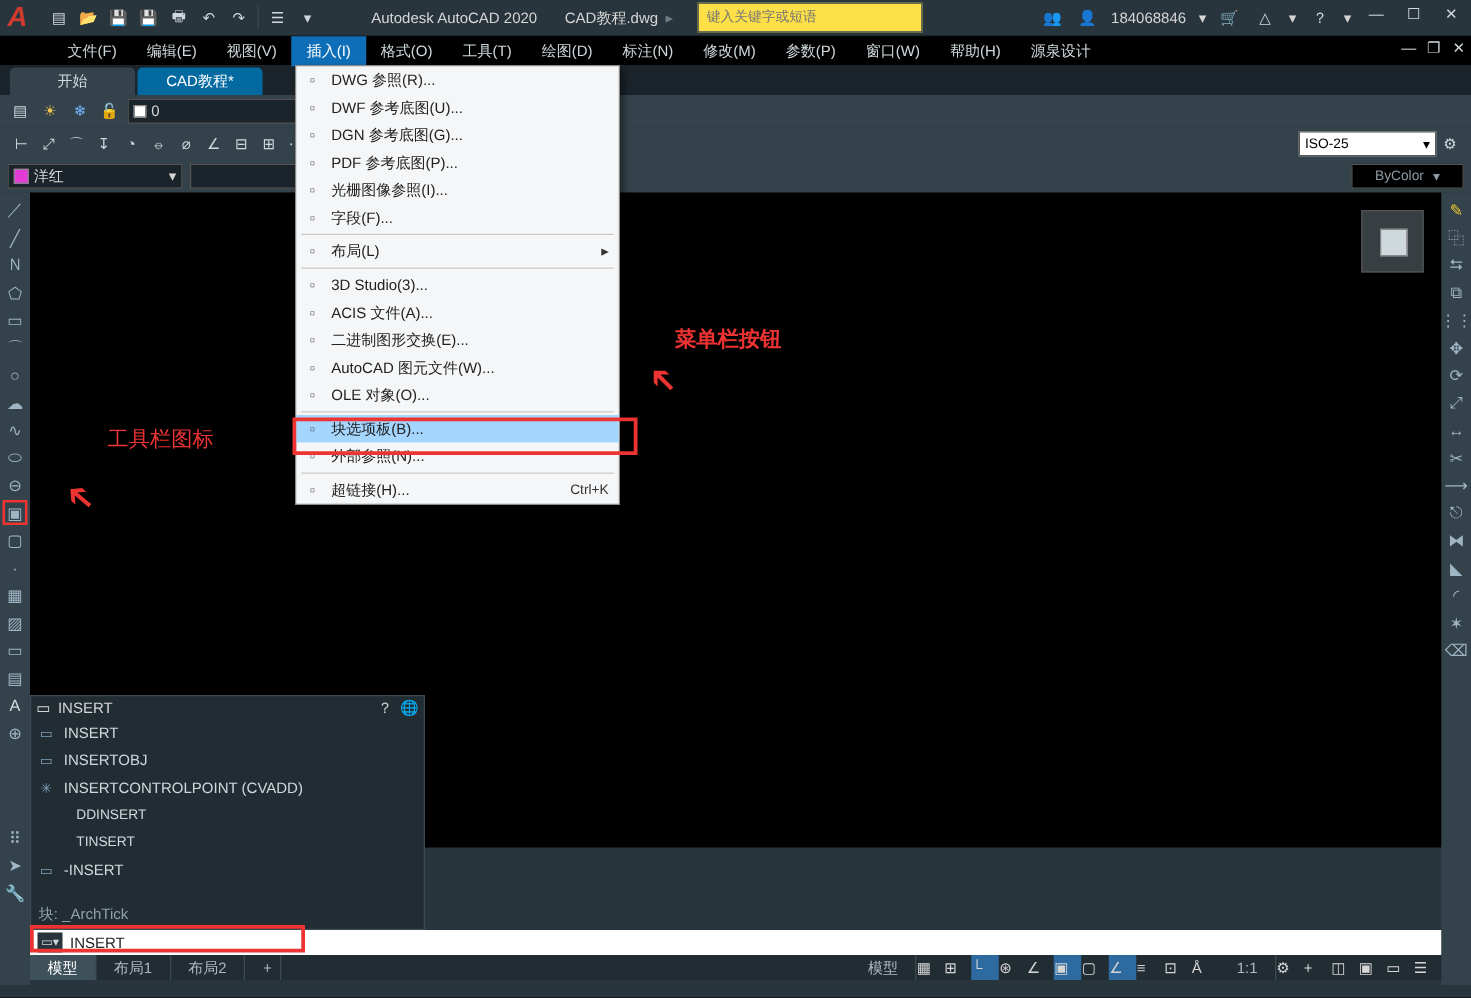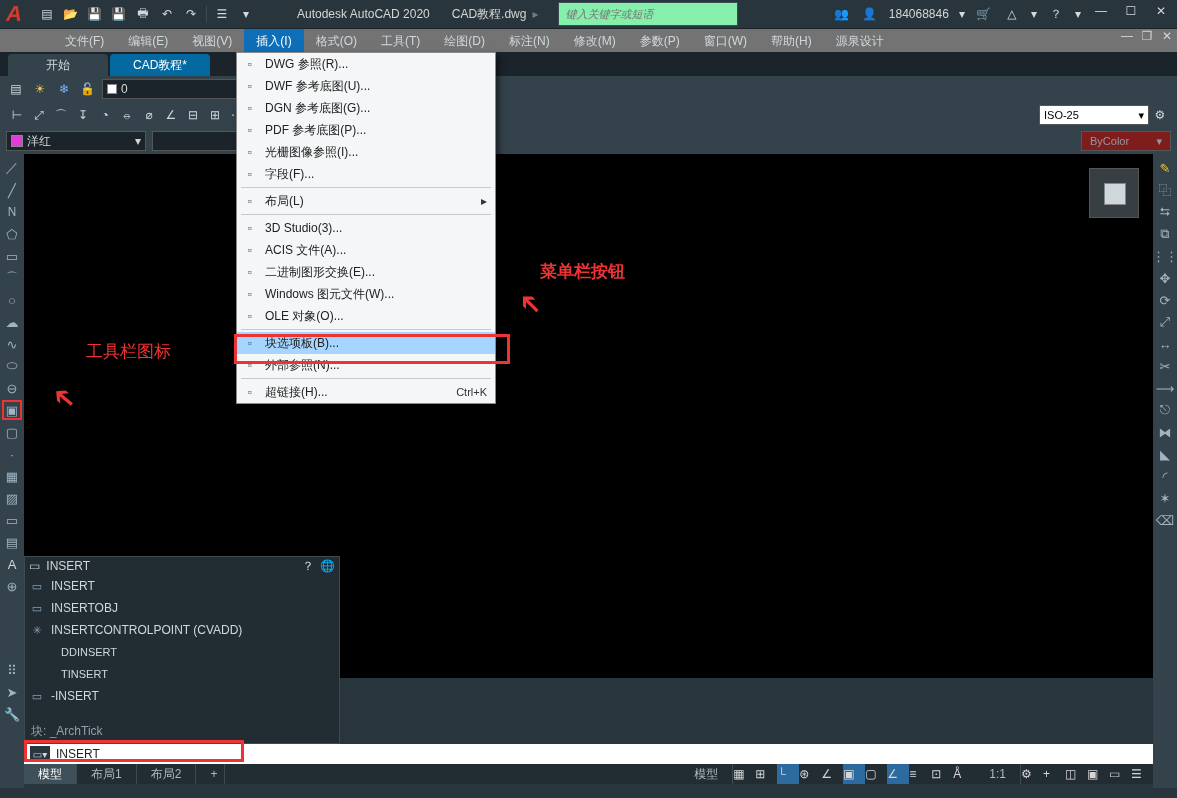--- a/index.html
+++ b/index.html
@@ -3,27 +3,27 @@
 <meta charset="utf-8">
 <style>
   * { margin:0; padding:0; box-sizing:border-box; font-family:"Microsoft YaHei","Segoe UI",sans-serif; }
   body { background:#29353c; width:1177px; height:798px; overflow:hidden; position:relative; color:#d6d6d6; font-size:12px; }
 
   
   .qat { height:28px; background:#29353c; display:flex; align-items:center; padding:0 6px; gap:6px; }
   .a-logo { width:26px; height:22px; color:#cf3b2f; font-size:22px; font-weight:900; font-style:italic; line-height:22px; }
   .qat-btn { width:18px; height:18px; display:flex; align-items:center; justify-content:center; color:#cfd8dc; font-size:12px; }
   .qat-sep { width:1px; height:18px; background:#3d4a52; }
-  .qat-search { margin-left:14px; width:180px; height:24px; background:#86efac; border:1px solid #3d4a52; color:#6f7c84; font-style:italic; padding:0 6px; font-size:11px; }
+  .qat-search { margin-left:14px; width:180px; height:24px; background:#fde047; border:1px solid #3d4a52; color:#6f7c84; padding:0 6px; font-size:11px; }
   .qat-right { margin-left:auto; display:flex; align-items:center; gap:10px; }
   .qat-user { color:#d6d6d6;text-align:center; }
   .win-btn { width:20px; height:20px; font-size:12px; color:#cfd8dc; text-align:center; }
 
   
-  .menubar { height:24px; background:#737373; display:flex; align-items:flex-start; padding-left:53px; border-top:1px solid #1b242a; }
+  .menubar { height:24px; background:#000000; display:flex; align-items:center; padding-left:42px; border-top:1px solid #1b242a; }
   .menu-item { padding:0 12px; height:24px; line-height:24px; color:#cfd8dc; font-size:12px; cursor:default; }
   .menu-item.open { background:#0e6fb8; color:#fff; }
   .menubar-right { margin-left:auto; display:flex; }
 
   
   .doc-tabs { height:24px; background:#1b242a; display:flex; align-items:end; padding-left:8px; gap:2px; }
   .dtab { height:22px; min-width:100px; padding:0 14px; background:#34424b; color:#cfd8dc; line-height:22px; text-align:center; border-radius:4px 4px 0 0; }
   .dtab.active { background:#0369a1; color:#fff; }
 
   
@@ -34,21 +34,21 @@
   .num-input{ width:30px;height:18px;background:#1b242a;border:1px solid #555;color:#cfd8dc;text-align:center;font-size:11px;}
 
   .top-row2 { height:26px; background:#34424b; display:flex; align-items:center; padding:0 6px; gap:0; }
   .tr2-ico { width:22px;height:22px;color:#cfd8dc;display:flex;align-items:center;justify-content:center;}
   .drop-iso{ margin-left:auto; width:110px;height:20px;background:#fff;color:#000;border:1px solid #555;padding:0 4px;font-size:11px;display:flex;align-items:center;}
   .dimsc{width:22px;height:22px;color:#cfd8dc;display:flex;align-items:center;justify-content:center;}
 
   .top-row3 { height:26px; background:#34424b; display:flex;align-items:center;padding:0 6px;gap:6px;}
   .color-drop{ width:140px;height:20px;background:#1b242a;border:1px solid #555;display:flex;align-items:center;padding:0 4px;gap:4px;}
   .lw-drop{ flex:0 0 180px;height:20px;background:#1b242a;border:1px solid #555;}
-  .bycolor-drop{width:90px;height:20px;background:#7f1d1d;border:1px solid #555;color:#8f9aa2;padding:0 8px;font-size:11px;display:flex;align-items:center;}
+  .bycolor-drop{width:90px;height:20px;background:#000000;border:1px solid #555;color:#8f9aa2;padding:0 18px;font-size:11px;display:flex;align-items:center;}
 
   
   .ltb { position:absolute; left:0; top:154px; width:24px; background:#34424b; display:flex; flex-direction:column; align-items:center; padding-top:4px; gap:2px; height:634px;}
   .ltb .ico { width:20px;height:20px;color:#9fb5c4;display:flex;align-items:center;justify-content:center;font-size:13px;}
   .ltb .hl { border:2px solid #e33; }
 
   
   .rtb { position:absolute; right:0; top:154px; width:24px; background:#34424b; display:flex; flex-direction:column; align-items:center; padding-top:4px; gap:2px; height:634px;}
   .rtb .ico { width:20px;height:20px;color:#9fb5c4;display:flex;align-items:center;justify-content:center;font-size:13px;}
   .rtb .ico.pencil{color:#e8c239;}
@@ -303,21 +303,21 @@
     <div class="ddrow">
       <span class="dicon">▫</span>
       <span>ACIS 文件(A)...</span>
     </div>
     <div class="ddrow">
       <span class="dicon">▫</span>
       <span>二进制图形交换(E)...</span>
     </div>
     <div class="ddrow">
       <span class="dicon">▫</span>
-      <span>Windows 图元文件(W)...</span>
+      <span>AutoCAD 图元文件(W)...</span>
     </div>
     <div class="ddrow">
       <span class="dicon">▫</span>
       <span>OLE 对象(O)...</span>
     </div>
     <div class="ddsep"></div>
     <div class="ddrow hl">
       <span class="dicon">▫</span>
       <span>块选项板(B)...</span>
     </div>

